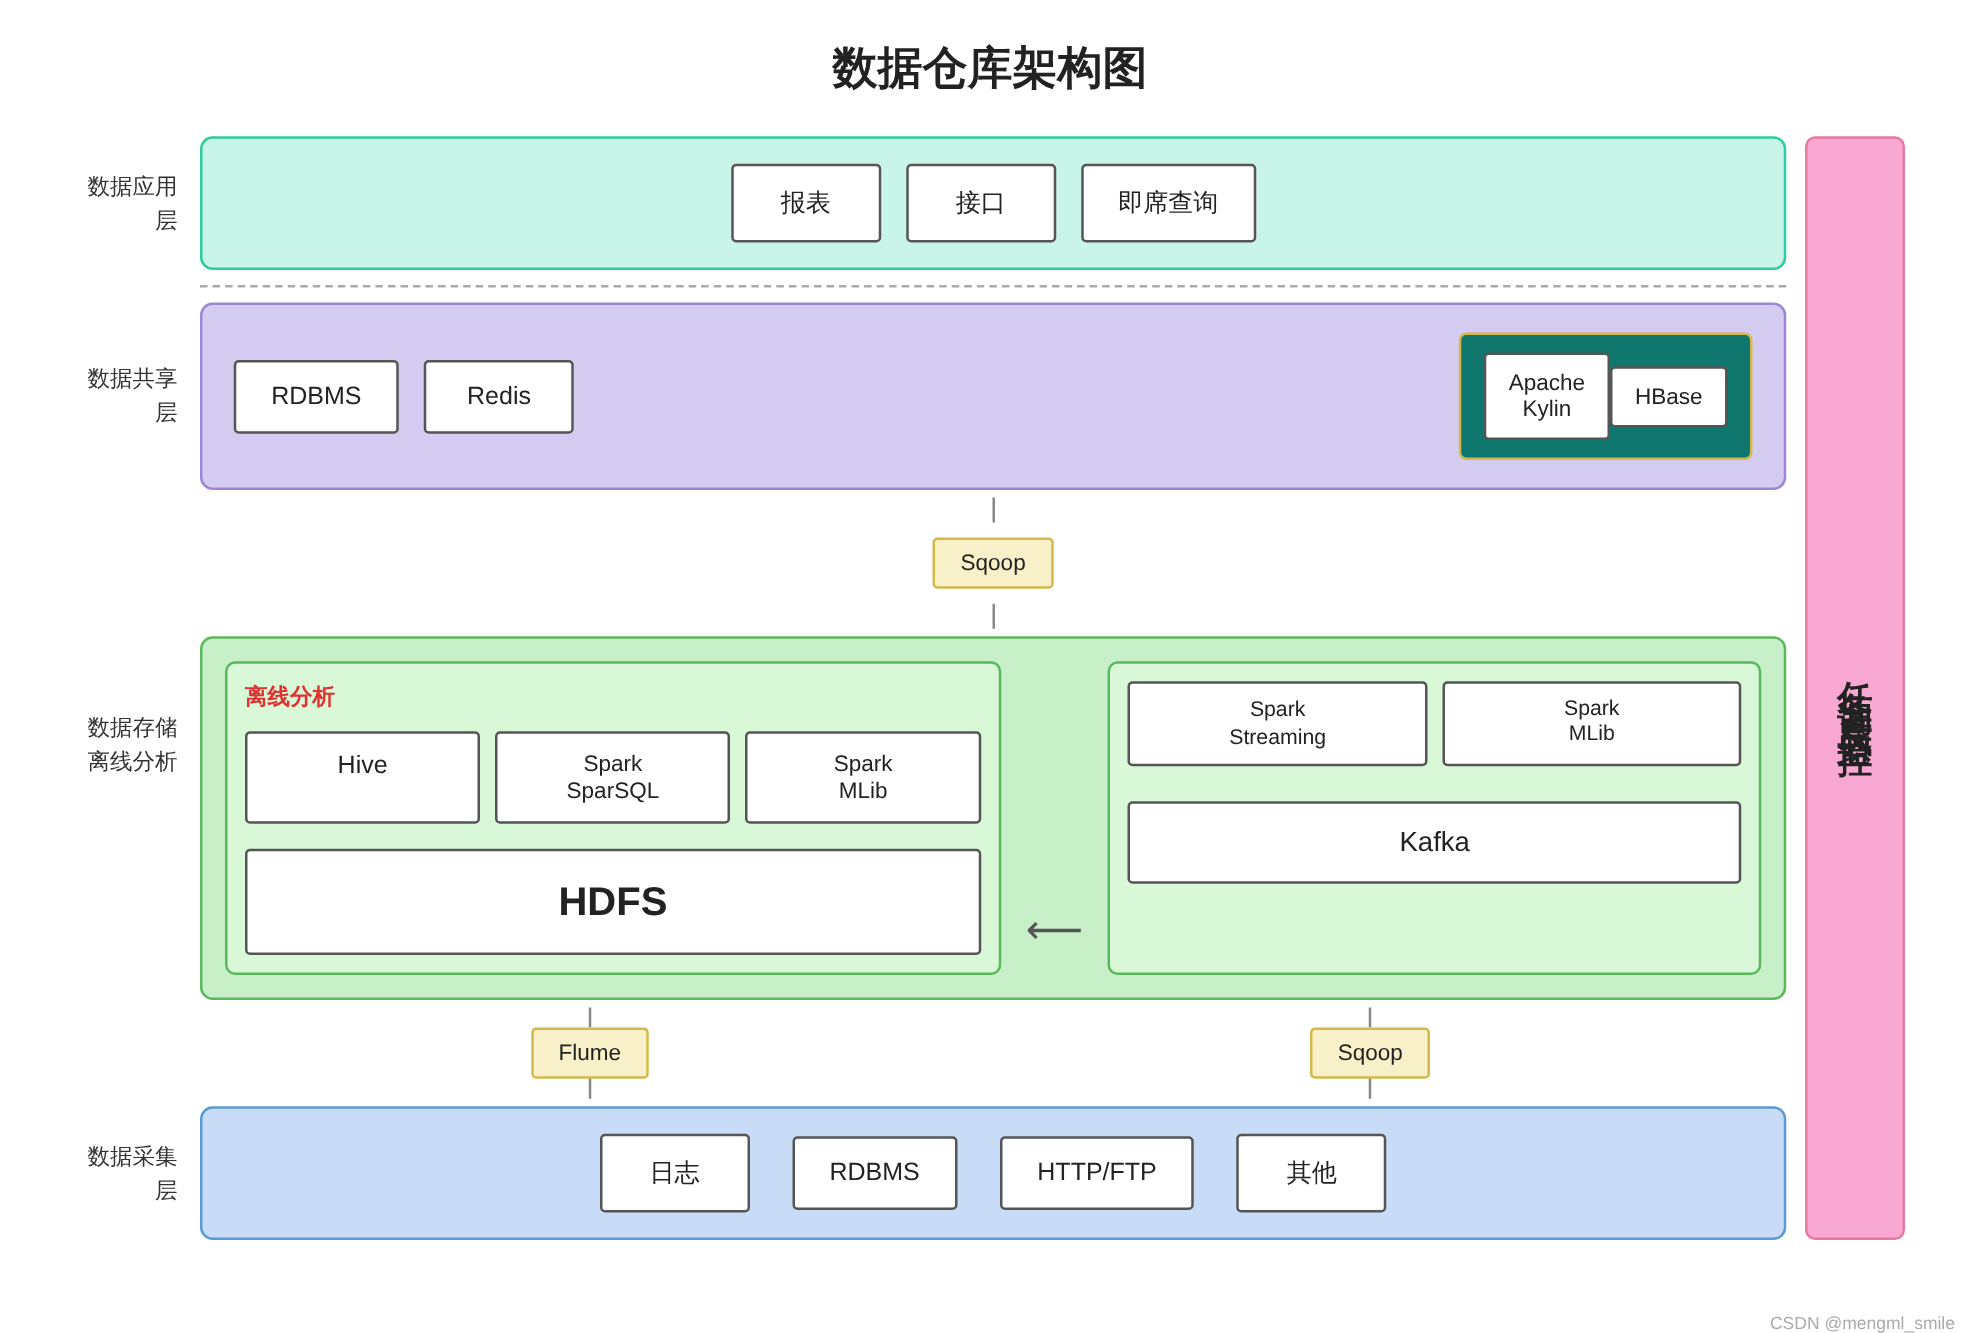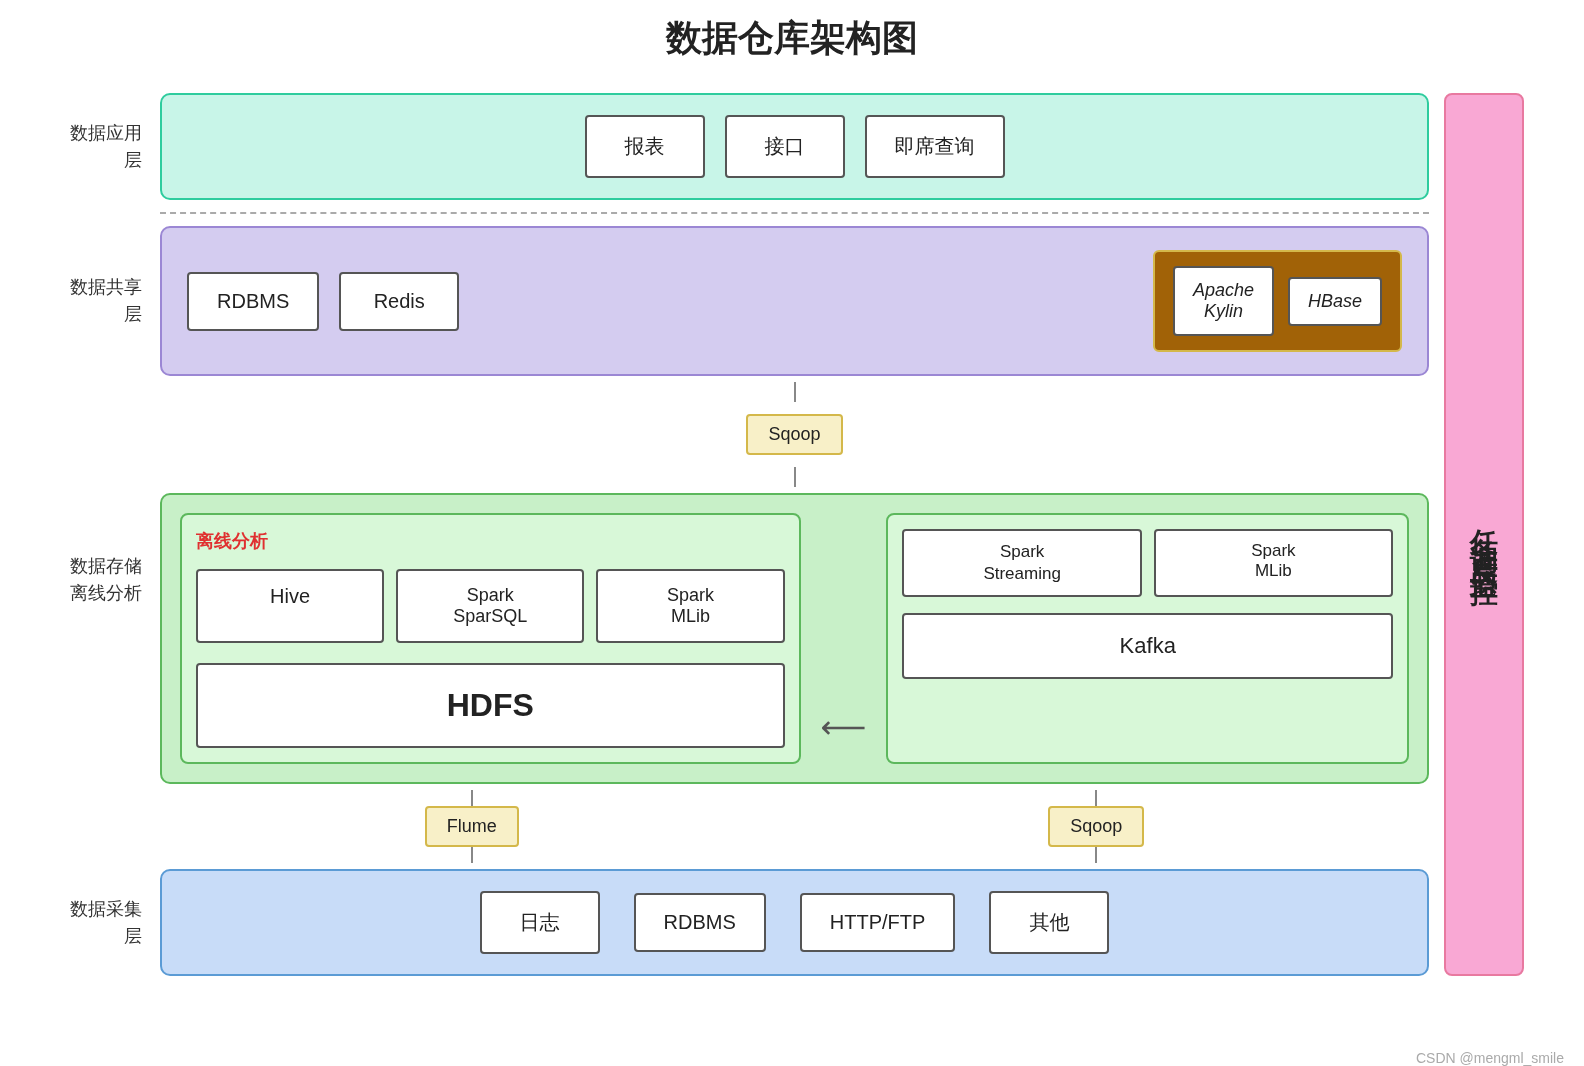--- a/index.html
+++ b/index.html
@@ -10,21 +10,21 @@
       min-height: 1066px;
       position: relative;
       overflow: hidden;
     }
 
     .main-container {
       width: 1584px;
       min-height: 1066px;
       background: #fff;
       position: relative;
-      padding: 4px 0;
+      padding: 20px 0;
     }
 
     .page-title {
       text-align: center;
       font-size: 36px;
       font-weight: bold;
       color: #222;
       margin-bottom: 30px;
       margin-top: 10px;
     }
@@ -125,29 +125,27 @@
       border-radius: 10px;
       padding: 22px 25px;
       display: flex;
       flex-direction: row;
       align-items: center;
       gap: 20px;
     }
 
     .kylin-hbase-box {
       border: 2px solid #d4b84a;
-      background: #a16207;
+      background: #0f766e;
       border-radius: 6px;
       padding: 14px 18px;
       display: flex;
       flex-direction: row;
       align-items: center;
-      gap: 14px;
       margin-left: auto;
-      font-style: italic;
     }
 
     .kylin-box {
       background: #fff;
       border: 2px solid #555;
       border-radius: 4px;
       padding: 12px 18px;
       font-size: 18px;
       color: #222;
       text-align: center;
@@ -241,21 +239,21 @@
     }
 
     .kafka-box {
       background: #fff;
       border: 2px solid #555;
       border-radius: 4px;
       text-align: center;
       font-size: 22px;
       color: #222;
       padding: 18px 0;
-      margin-top: 4px;
+      margin-top: 16px;
     }
 
     
     .bottom-connector-row {
       display: flex;
       flex-direction: row;
       align-items: center;
       justify-content: space-around;
       margin: 6px 0;
       padding-left: 100px;

